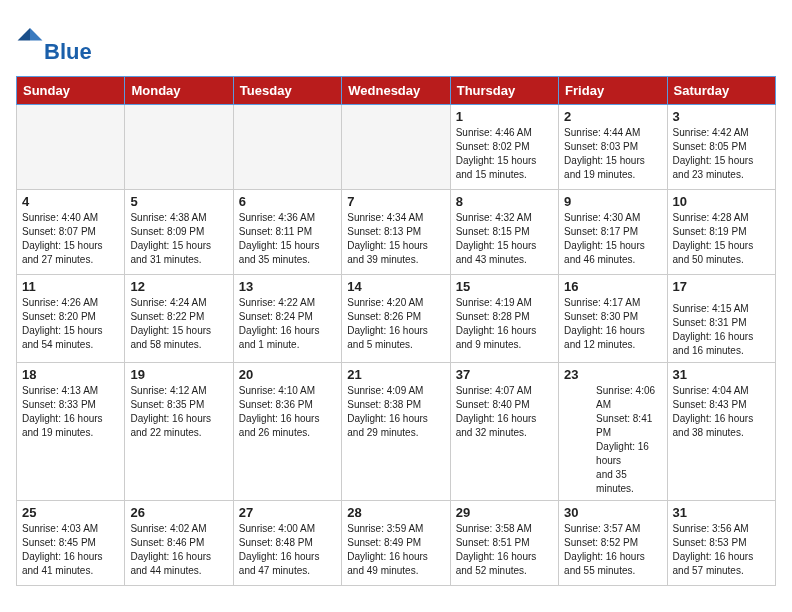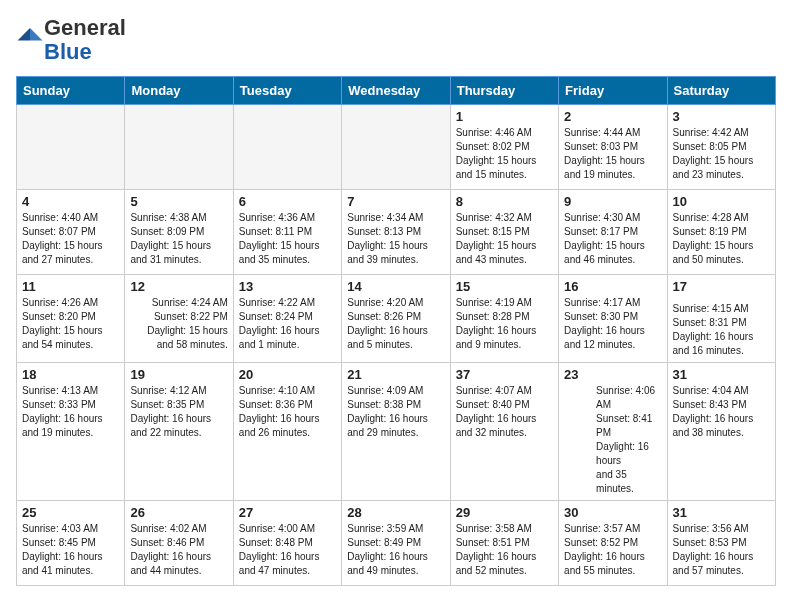--- a/index.html
+++ b/index.html
@@ -45,21 +45,21 @@
     .location {
       font-size: 15px;
       color: #555;
     }
     table {
       width: 100%;
       border-collapse: collapse;
       table-layout: fixed;
     }
     th {
-      background: #0369a1;
+      background: #b91c1c;
       color: #fff;
       text-align: left;
       padding: 6px 6px;
       font-size: 13px;
       font-weight: bold;
       border: 1px solid #5a9adf;
     }
     td {
       border: 1px solid #ccc;
       vertical-align: top;
@@ -89,21 +89,21 @@
 <body>
 
 <div class="header">
   <div class="logo">
     <svg class="logo-icon" viewBox="0 0 36 36" xmlns="http://www.w3.org/2000/svg">
       <polygon points="18,4 34,20 18,20" fill="#3a7abf"></polygon>
       <polygon points="18,4 18,20 2,20" fill="#1a4f8a"></polygon>
     </svg>
     <div>
       <div class="logo-text">
-        <span style="color:#333;">General</span><br><span class="blue">Blue</span>
+        <br><span class="blue">Blue</span>
       </div>
     </div>
   </div>
 </div>
 
 <table>
   <thead>
     <tr id="header-row">
         <th>Sunday</th>
         <th>Monday</th>
@@ -196,21 +196,21 @@
       <tr>
         <td>
           <span class="day-number">11</span>
           <div class="cell-text" style="white-space: pre-line;">Sunrise: 4:26 AM
 Sunset: 8:20 PM
 Daylight: 15 hours
 and 54 minutes.</div>
         </td>
         <td>
           <span class="day-number">12</span>
-          <div class="cell-text" style="white-space: pre-line; text-align: right;">Sunrise: 4:24 AM
+          <div class="cell-text" style="white-space: pre-line;">Sunrise: 4:24 AM
 Sunset: 8:22 PM
 Daylight: 15 hours
 and 58 minutes.</div>
         </td>
         <td>
           <span class="day-number">13</span>
           <div class="cell-text" style="white-space: pre-line;">Sunrise: 4:22 AM
 Sunset: 8:24 PM
 Daylight: 16 hours
 and 1 minute.</div>

